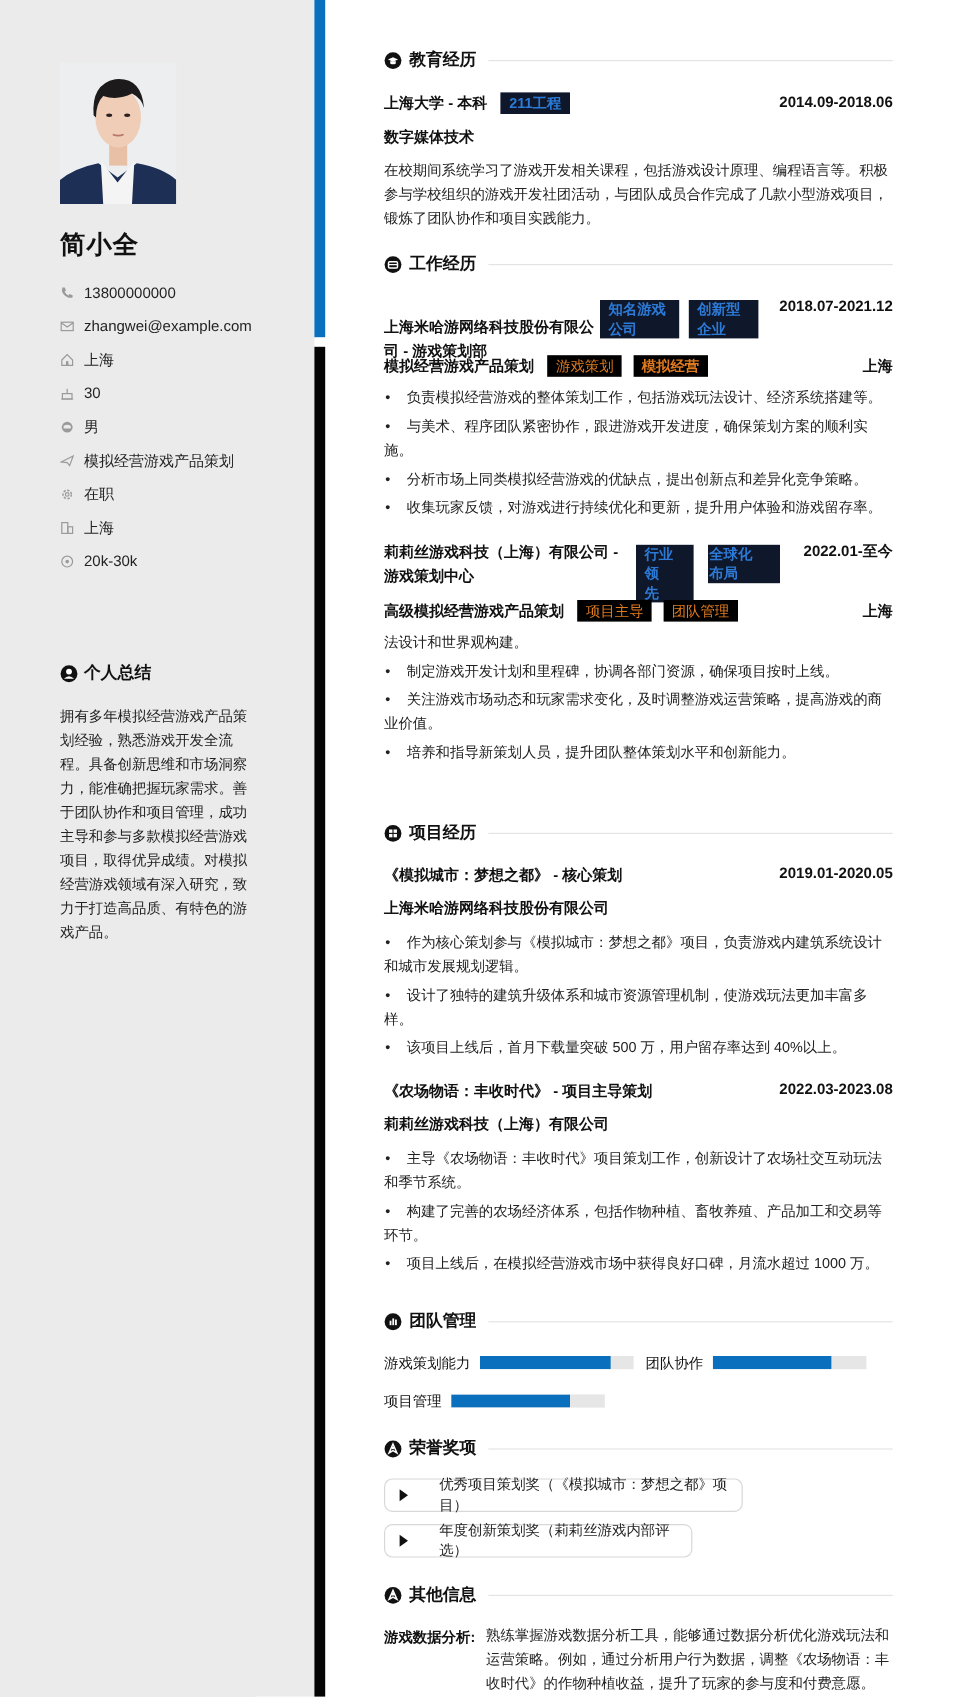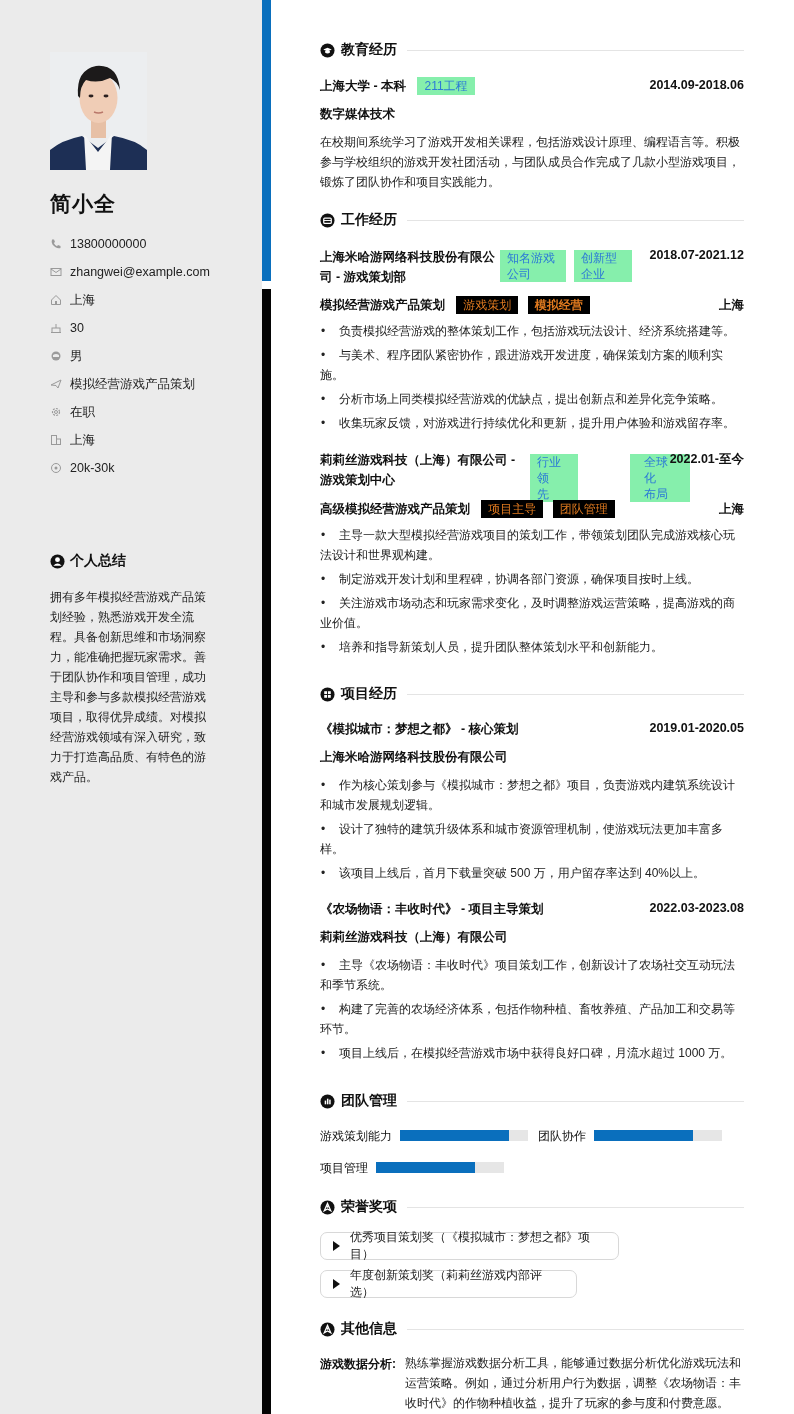--- a/index.html
+++ b/index.html
@@ -25,32 +25,32 @@
 
   .main { position: absolute; left: 320px; top: 0; width: 424px; }
   .section-head { position: absolute; left: 0; display: flex; align-items: center; width: 424px; }
   .section-head .sic { width: 15px; height: 15px; margin-right: 6px; flex: none; }
   .section-head .stitle { font-size: 14px; font-weight: bold; color: #111; flex: none; margin-right: 10px; }
   .section-head .sline { flex: 1; height: 1px; background: #e4e4e4; }
 
   .row { position: absolute; left: 0; width: 424px; }
   .b { font-weight: bold; font-size: 12.5px; color: #111; }
   .date { position: absolute; right: 0; font-weight: bold; font-size: 12.5px; color: #111; }
-  .tag-blue { display: inline-block; background: #86efac; color: #2c7ad6; font-size: 12px; padding: 1px 7px; line-height: 16px; }
+  .tag-blue { display: inline-block; background: #0f172a; color: #2c7ad6; font-size: 12px; padding: 1px 7px; line-height: 16px; font-weight: bold; }
   .tag-orange { display: inline-block; background: #000000; color: #e07a1f; font-size: 12px; padding: 1px 7px; line-height: 16px; }
   .p { font-size: 12px; line-height: 20px; color: #222; }
   .bullet { font-size: 12px; line-height: 20px; color: #222; }
   .bullet::before { content: "•"; display: inline-block; width: 18px; padding-left: 1px; color: #222; }
 
   .skill-label { position: absolute; font-size: 12px; color: #111; }
   .skill-track { position: absolute; width: 128px; height: 11px; background: #e6e6e6; }
   .skill-fill { position: absolute; left: 0; top: 0; height: 11px; background: #0a6fbd; clip-path: polygon(0 0, 100% 0, calc(100% - 0px) 100%, 0 100%); }
   .skill-fill::after { content: ""; position: absolute; right: -4px; top: 0; width: 0; height: 0; border-top: 11px solid #0a6fbd; border-right: 4px solid transparent; }
 
-  .award { position: absolute; left: 0; height: 28px; border: 1px solid #d8d8d8; border-radius: 7px; background: #fff; display: flex; align-items: center; padding: 0 12px; font-size: 12px; color: #222; }
+  .award { position: absolute; left: 0; height: 28px; border: 1px solid #d8d8d8; border-radius: 7px; background: #fff; display: flex; align-items: center; padding: 0 12px; font-size: 12px; color: #222; gap: 16px; }
   .award .tri { width: 0; height: 0; border-top: 5px solid transparent; border-bottom: 5px solid transparent; border-left: 7px solid #111; margin-right: 10px; }
 
   .other-label { position: absolute; left: 0; font-weight: bold; font-size: 12px; color: #111; }
   .other-text { position: absolute; left: 85px; width: 339px; font-size: 12px; line-height: 20px; color: #222; }
 </style>
 </head>
 <body>
 
 <div class="sidebar"></div>
 <div class="bar-blue"></div>
@@ -188,21 +188,21 @@
     <svg class="sic" viewBox="0 0 16 16">
         <circle cx="8" cy="8" r="7.5" fill="#111"></circle>
         <rect x="4" y="5.5" width="8" height="5.5" rx="1" fill="none" stroke="#fff" stroke-width="1.3"></rect>
         <line x1="4" y1="8" x2="12" y2="8" stroke="#fff" stroke-width="1"></line>
       </svg>
     <span class="stitle">工作经历</span>
     <span class="sline"></span>
   </div>
 
   <div class="row" style="top:247px; height:40px;">
-    <div class="b" style="position:absolute; left:0; top:0; line-height:20px; width:178px;">
+    <div class="b" style="position:absolute; left:0; top:16px; line-height:20px; width:178px;">
       <div>上海米哈游网络科技股份有限公</div>
       <div>司 - 游戏策划部</div>
     </div>
     <div class="tag-blue" style="position:absolute; left:180px; top:3px; width:66px; line-height:16px; padding:0 7px;">
       <div>知名游戏</div>
       <div>公司</div>
     </div>
     <div class="tag-blue" style="position:absolute; left:254px; top:3px; width:58px; line-height:16px; padding:0 7px;">
       <div>创新型</div>
       <div>企业</div>
@@ -225,34 +225,33 @@
 
   <div class="row" style="top:450px; height:40px;">
     <div class="b" style="position:absolute; left:0; top:0; line-height:20px; width:200px;">
       <div>莉莉丝游戏科技（上海）有限公司 -</div>
       <div>游戏策划中心</div>
     </div>
     <div class="tag-blue" style="position:absolute; left:210px; top:4px; width:48px; line-height:16px; padding:0 7px;">
       <div>行业领</div>
       <div>先</div>
     </div>
-    <div class="tag-blue" style="position:absolute; left:270px; top:4px; width:60px; line-height:16px; padding:0 14px;margin-left:40px;">
+    <div class="tag-blue" style="position:absolute; left:270px; top:4px; width:60px; line-height:16px; padding:0 1px;">
       <div>全球化</div>
       <div>布局</div>
     </div>
     <span class="date" style="top:1px;">2022.01-至今</span>
   </div>
   <div class="row" style="top:500px;">
     <span class="b">高级模拟经营游戏产品策划</span>
     <span class="tag-orange" style="margin-left:8px;">项目主导</span>
     <span class="tag-orange" style="margin-left:6px;">团队管理</span>
     <span class="date" style="top:1px;">上海</span>
   </div>
   <div class="row" style="top:525px;">
-    <div class="bullet">主导一款大型模拟经营游戏项目的策划工作，带领策划团队完成游戏核心玩</div>
     <div class="p" style="margin-bottom:4px;">法设计和世界观构建。</div>
     <div class="bullet" style="margin-bottom:4px;">制定游戏开发计划和里程碑，协调各部门资源，确保项目按时上线。</div>
     <div class="bullet">关注游戏市场动态和玩家需求变化，及时调整游戏运营策略，提高游戏的商</div>
     <div class="p" style="margin-bottom:4px;">业价值。</div>
     <div class="bullet">培养和指导新策划人员，提升团队整体策划水平和创新能力。</div>
   </div>
 
   <div class="section-head" style="top:685px;">
     <svg class="sic" viewBox="0 0 16 16">
         <circle cx="8" cy="8" r="7.5" fill="#111"></circle>

